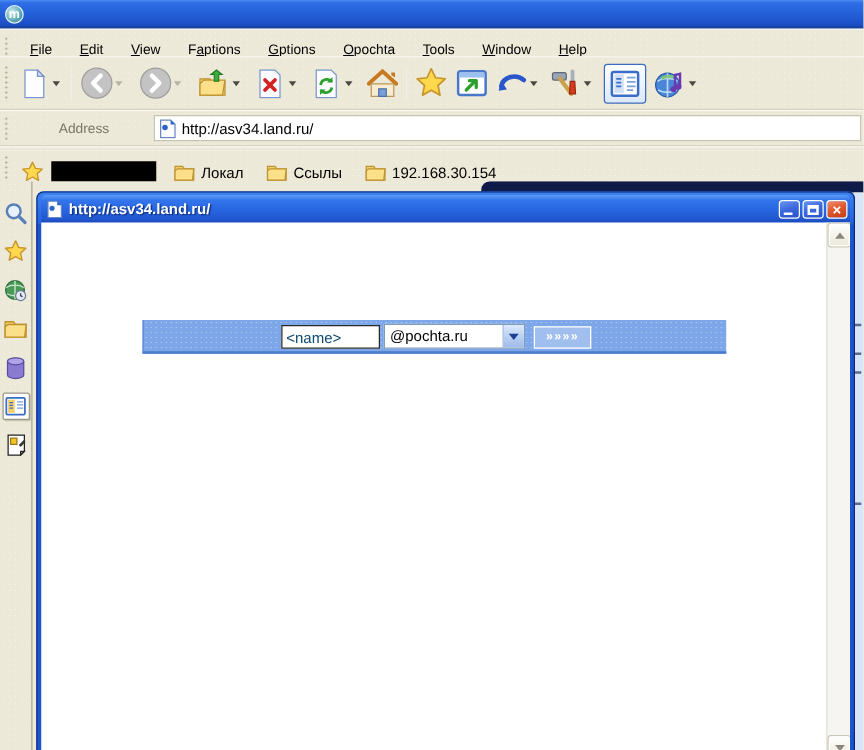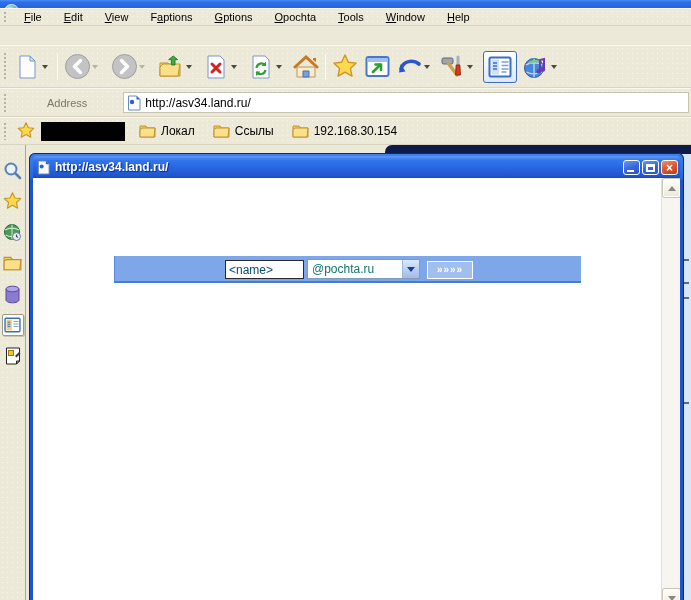--- a/index.html
+++ b/index.html
@@ -18,39 +18,39 @@
   .titlebar .title { font-size:12px; font-weight:bold; text-shadow:1px 1px 1px #0a2a7a; white-space:nowrap; }
 
   
   .bar { position:absolute; left:0; width:691px; background:#ece9d8;
     background-image:radial-gradient(rgba(255,252,230,.8) 12%, transparent 14%);
     background-size:5px 5px; display:flex; align-items:center;
     border-top:1px solid #f8f7f0; border-bottom:1px solid #d8d4c0; }
   .grip { width:5px; height:70%; margin:0 5px 0 3px;
     background-image:radial-gradient(#b9b49e 28%, transparent 32%); background-size:4px 4px; }
 
-  .menubar { top:8px; height:18px; }
+  .menubar { top:23px; height:34px; }
   .menu-item { font-size:11px; color:#000; padding:3px 11px; cursor:default; }
   .menu-item .u { text-decoration:underline; }
 
   .toolbar { top:45px; height:43px; }
   .tb { display:flex; align-items:center; justify-content:center; width:28px; height:30px; }
   .tb svg { display:block; }
   .caret { width:0; height:0; border-left:3px solid transparent; border-right:3px solid transparent; border-top:4px solid #4a4a42; margin:0 4px 0 1px; }
   .caret.dis { border-top-color:#b8b4a4; }
   .sep { width:1px; height:26px; background:#cdc9b4; border-right:1px solid #fbfaf4; margin:0 5px; }
   .tb-active { border:1px solid #3c6cc0; border-radius:3px; background:linear-gradient(180deg,#fdfefe,#dce9fb); width:34px; height:32px; }
 
   .addressbar { top:88px; height:29px;gap:28px; }
   .addr-label { font-size:11px; color:#7a7668; margin:0 8px 0 6px; }
   .addr-input-wrap { position:relative; flex:1; height:21px; margin-right:2px; background:#fff; border:1px solid #c6c3b0; display:flex; align-items:center; }
   .addr-input-wrap svg { margin:0 4px 0 3px; }
   .addr-input { border:none; outline:none; flex:1; font-size:12px; font-family:"Liberation Sans",sans-serif; color:#000; height:17px; }
 
-  .favbar { top:117px; height:28px; }
+  .favbar { top:117px; height:42px; }
   .redaction { width:84px; height:19px; background:#000; margin:0 8px 0 6px; }
   .fav-folder { display:flex; align-items:center; gap:5px; font-size:12px; color:#000; padding:2px 12px 2px 6px; cursor:default; }
 
   
   .main { position:absolute; left:0; top:145px; width:691px; height:455px; background:#ece9d8; overflow:hidden; }
   .side-strip { position:absolute; left:0; top:0; width:26px; height:455px; background:#ece9d8;
     background-image:radial-gradient(rgba(255,252,230,.8) 12%, transparent 14%); background-size:5px 5px;
     border-right:1px solid #aca899; display:flex; flex-direction:column; align-items:center; padding-top:14px; gap:9px; }
   .side-ic { width:22px; height:22px; display:flex; align-items:center; justify-content:center; }
   .side-ic.active { background:#fdfdfb; border:1px solid #9c9a8c; border-radius:2px; box-shadow:1px 1px 0 #c8c4b0; }
@@ -87,21 +87,21 @@
   .chev-up { width:0; height:0; border-left:4px solid transparent; border-right:4px solid transparent; border-bottom:5px solid #8a887c; }
   .chev-down { width:0; height:0; border-left:4px solid transparent; border-right:4px solid transparent; border-top:5px solid #8a887c; }
 
   
   .form-bar { position:absolute; left:81px; top:78px; width:467px; height:27px;
     background:#7da7e9; background-image:radial-gradient(rgba(255,255,255,.5) 14%, transparent 16%); background-size:4px 4px;
     border-bottom:2px solid #4a7ccc; border-left:1px solid #5c8ad8; }
   .name-input { position:absolute; left:110px; top:4px; width:79px; height:19px; border:1px solid #2a2a2a; background:#fff;
     font-size:12px; font-family:"Liberation Sans",sans-serif; padding:0 3px; color:#0c4a6e; }
   .domain-select { position:absolute; left:192px; top:3px; width:113px; height:20px; background:#fff; border:1px solid #7f9db9; display:flex; align-items:center; }
-  .domain-text { flex:1; font-size:12px; color:#0f766e; padding-left:4px; white-space:nowrap; }
+  .domain-text { flex:1; font-size:12px; color:#000000; padding-left:4px; white-space:nowrap; }
   .dd-btn { width:17px; height:100%; background:linear-gradient(180deg,#dce9fb,#b4ccf0 60%,#a2bce8); border-left:1px solid #9db9e0; display:flex; align-items:center; justify-content:center; }
   .dd-chev { width:0; height:0; border-left:4px solid transparent; border-right:4px solid transparent; border-top:5px solid #1c3f94; }
   .go-btn { position:absolute; left:312px; top:5px; width:46px; height:18px; background:#a0bfef; border:1px solid #fff;
     color:#fff; font-size:10px; font-weight:bold; letter-spacing:1px; text-align:center; line-height:16px; }
 </style>
 </head>
 <body>
 
 <div class="screen">
 

